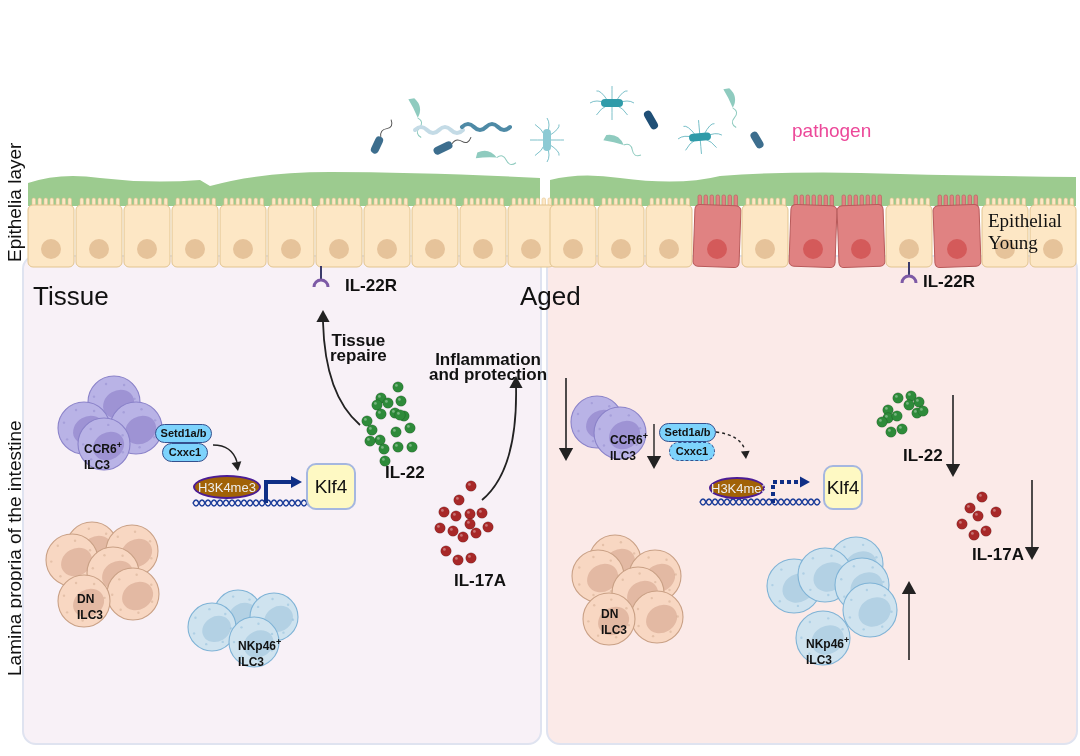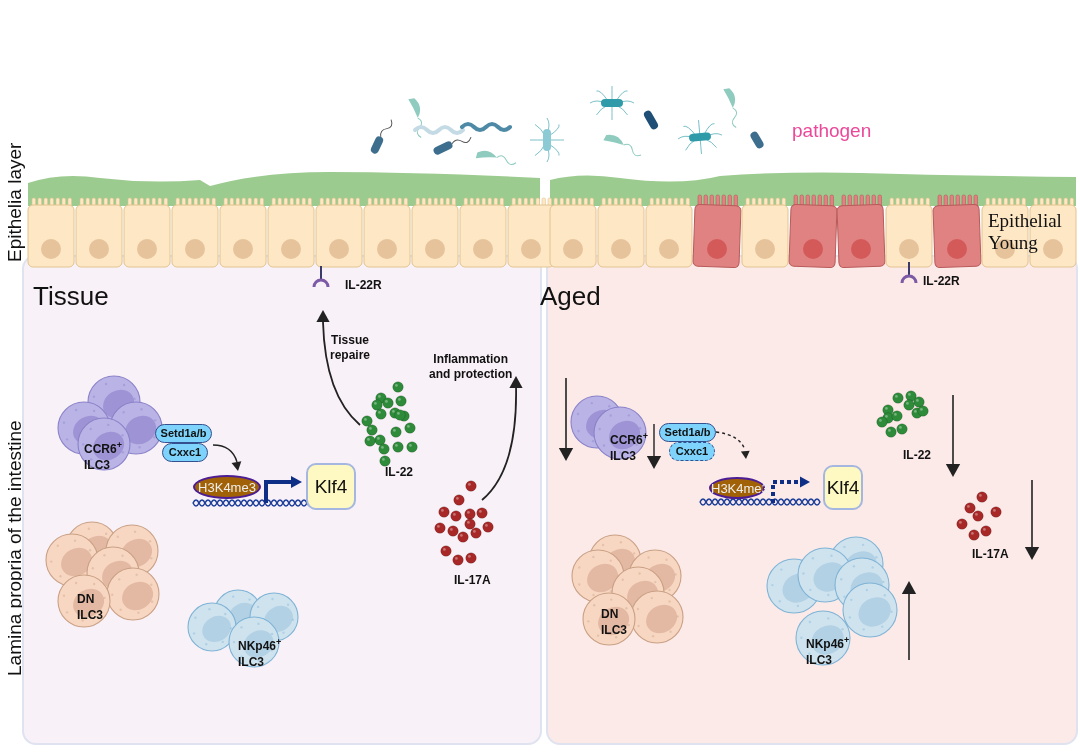--- a/index.html
+++ b/index.html
@@ -1,20 +1,20 @@
 <!DOCTYPE html>
 <html><head>
 <meta charset="utf-8">
 <style>
   html, body { margin:0; padding:0; background:#ffffff; }
   body { width:1080px; height:756px; position:relative; overflow:hidden; font-family:"Liberation Sans", sans-serif; }
   .side-label { position:absolute; font-size:19px; color:#111; white-space:nowrap; transform-origin:left top; transform:rotate(-90deg); }
   .panel { position:absolute; border:2px solid #dfe3f0; border-radius:14px; box-sizing:border-box; }
   .panel-title { position:absolute; font-size:26px; color:#111; }
-  .lbl { position:absolute; font-weight:bold; font-size:12px; color:#111; line-height:15px; white-space:nowrap; }
+  .lbl { position:absolute; font-weight:bold; font-size:17px; color:#111; line-height:15px; white-space:nowrap; }
   .lbl-c { text-align:center; }
   .cell-text { position:absolute; font-weight:bold; font-size:12px; color:#111; line-height:16px; }
   .cell-text sup { font-size:9px; }
   .pill { position:absolute; background:#7dd3fc; border:1.5px solid #34508e; border-radius:11px; font-size:11px; font-weight:bold; color:#111; text-align:center; line-height:17px; box-sizing:border-box; }
   .pill.dashed { border-style:dashed; }
   .klf { position:absolute; background:#fef9c3; border:2px solid #a5b7e0; border-radius:10px; font-size:19px; color:#111; text-align:center; box-sizing:border-box; }
   .h3k { position:absolute; background:#a16207; border:2px solid #4c1d95; border-radius:50%; color:#eee; font-size:13px; text-align:center; box-sizing:border-box; }
   svg { position:absolute; overflow:visible; }
   .pathogen-text { position:absolute; font-size:19px; color:#ec4899; }
   .damage-text { position:absolute; font-size:19px; color:#111; line-height:22px;font-family:Liberation Serif, serif; }
@@ -342,21 +342,21 @@
       <rect x="-9" y="-4" width="18" height="8" rx="4" fill="#3d6e8e"></rect>
     </g>
   </svg>
 <div class="pathogen-text" style="left:792px; top:120px;">pathogen</div>
 <div class="damage-text" style="left:988px; top:210px;">
   <div>Epithelial</div>
   <div>Young</div>
 </div>
 
 <div class="panel-title" style="left:33px; top:281px;">Tissue</div>
-<div class="panel-title" style="left:540px; top:281px;">Aged</div>
+<div class="panel-title" style="left:520px; top:281px;">Aged</div>
 
 <svg id="draw" width="1080" height="756" style="left:0; top:0;">
     <g>
       <line x1="321" y1="266" x2="321" y2="280" stroke="#3b3b6b" stroke-width="2"></line>
       <path d="M314 287 A7 7 0 0 1 328 287" stroke="#7d5aa6" stroke-width="3" fill="none"></path>
     </g>
     <g>
       <line x1="909" y1="262" x2="909" y2="276" stroke="#3b3b6b" stroke-width="2"></line>
       <path d="M902 283 A7 7 0 0 1 916 283" stroke="#7d5aa6" stroke-width="3" fill="none"></path>
     </g>

